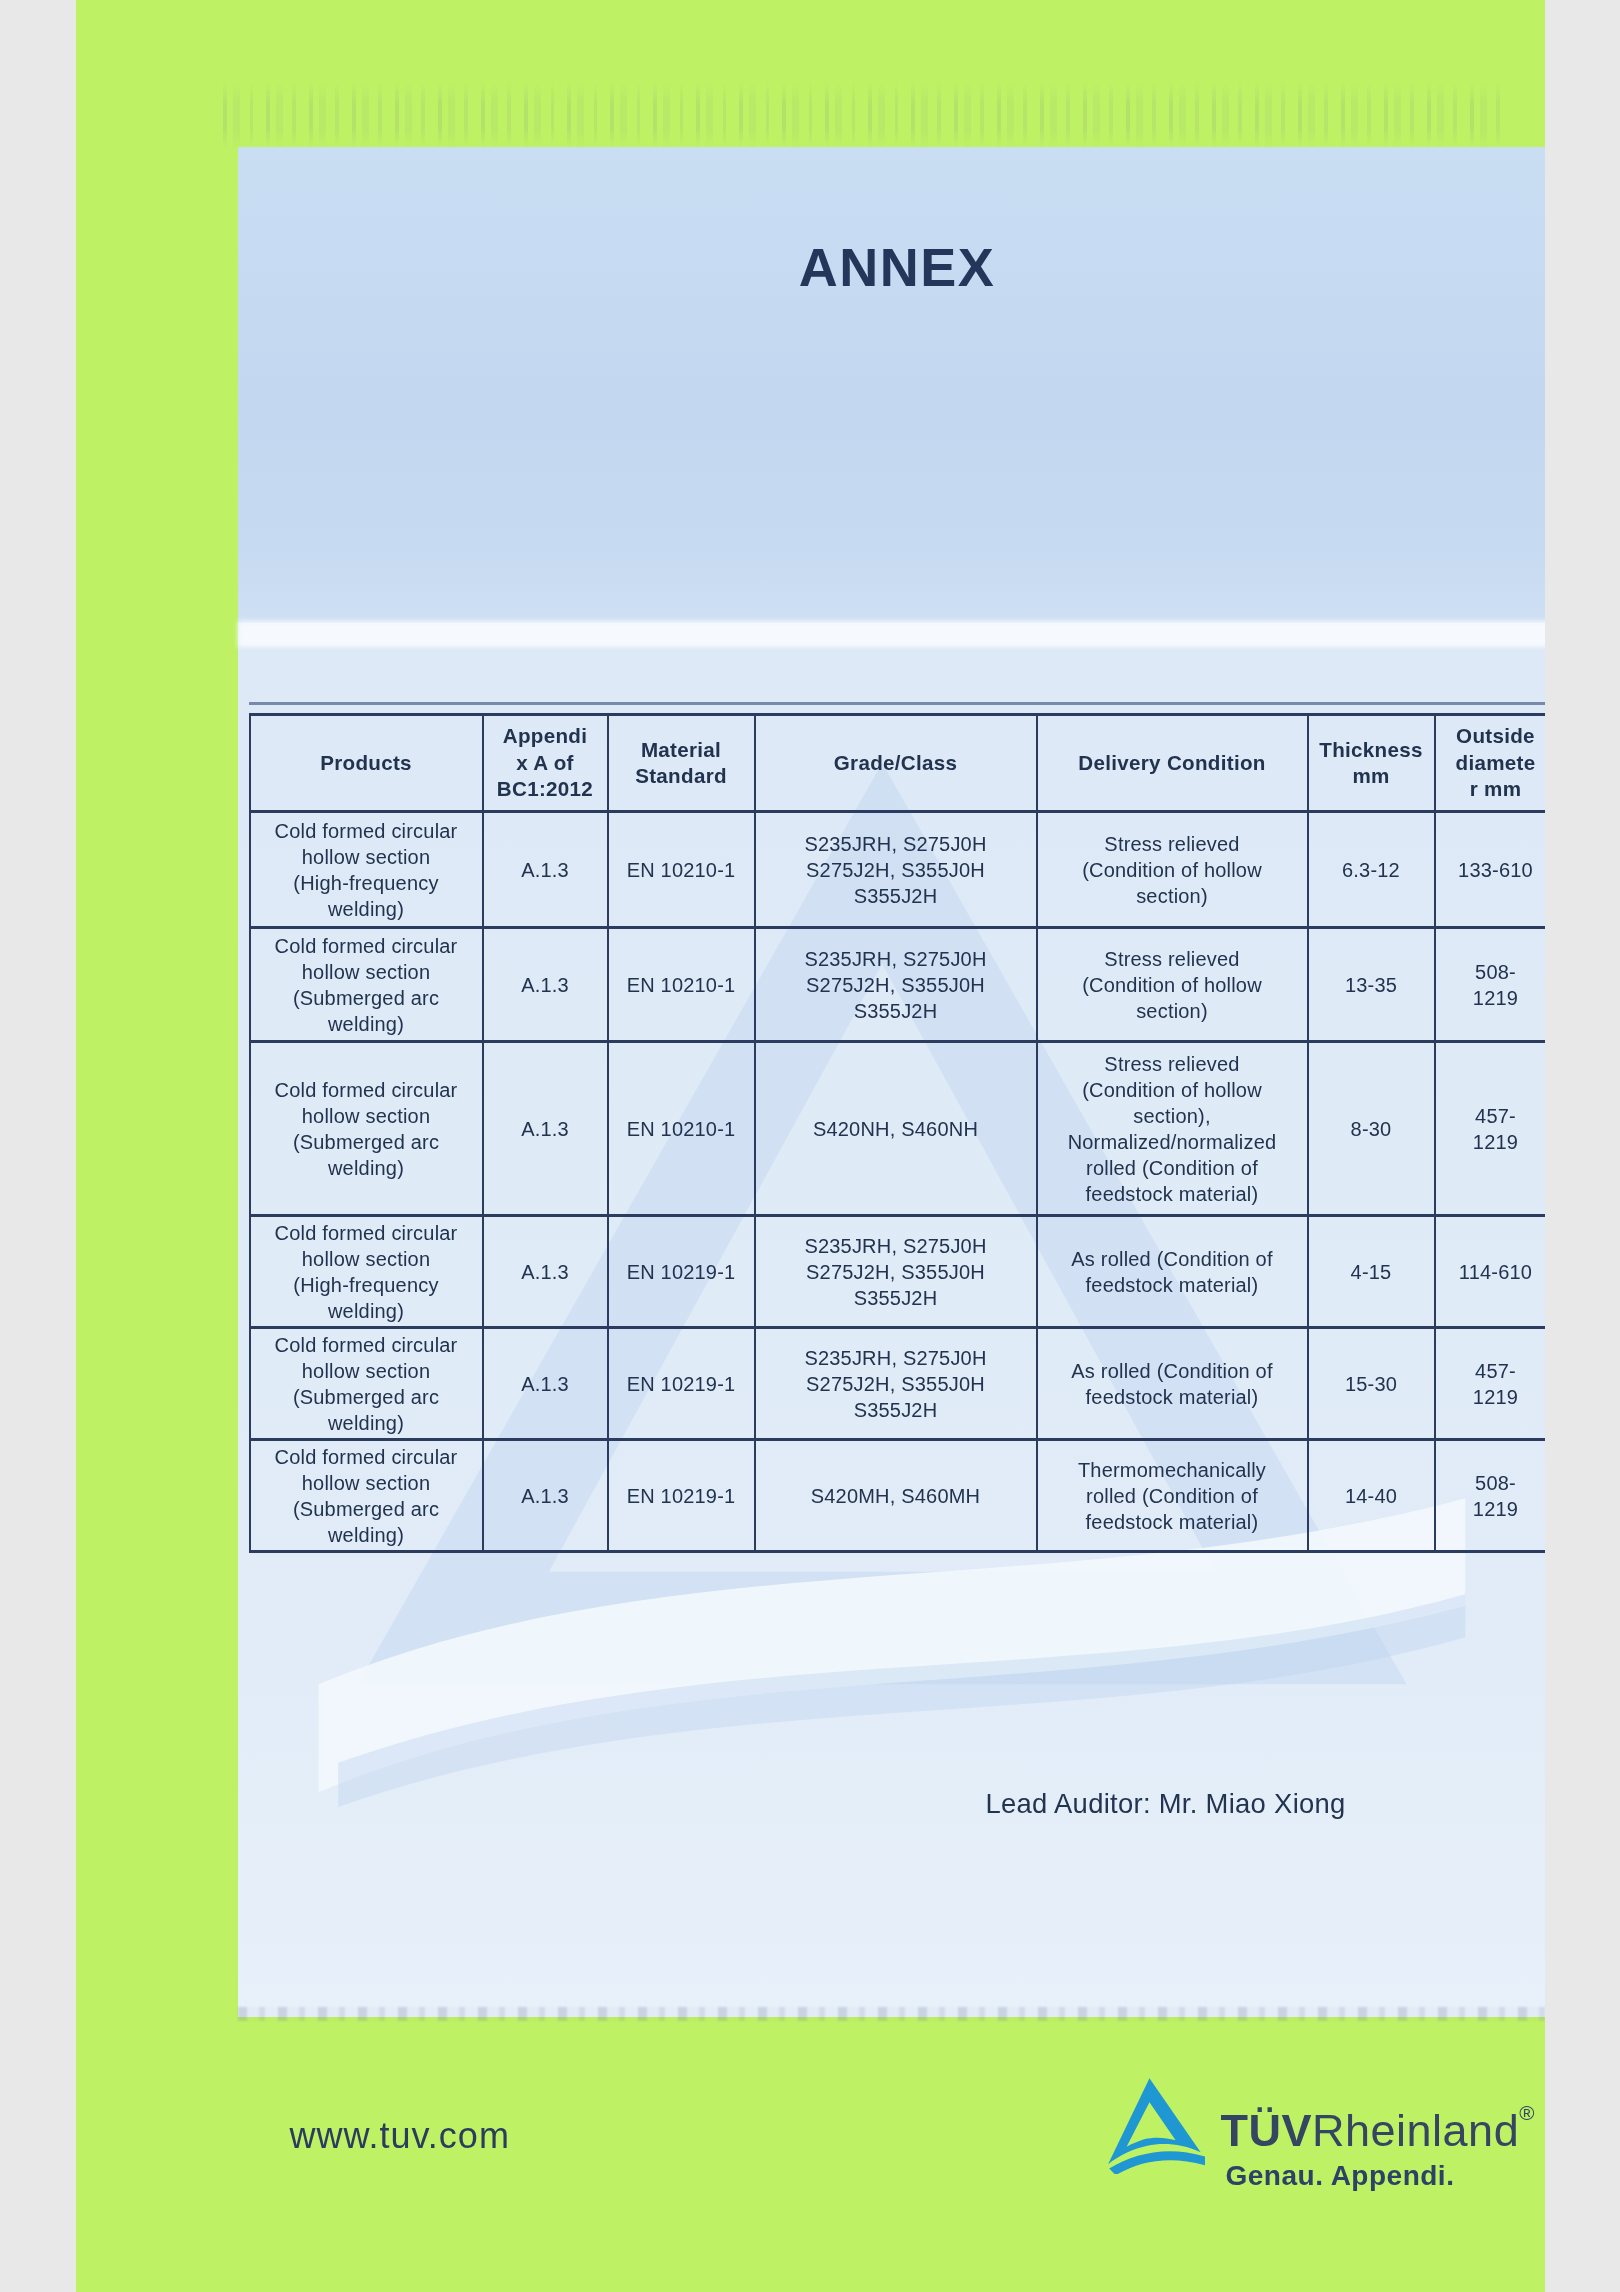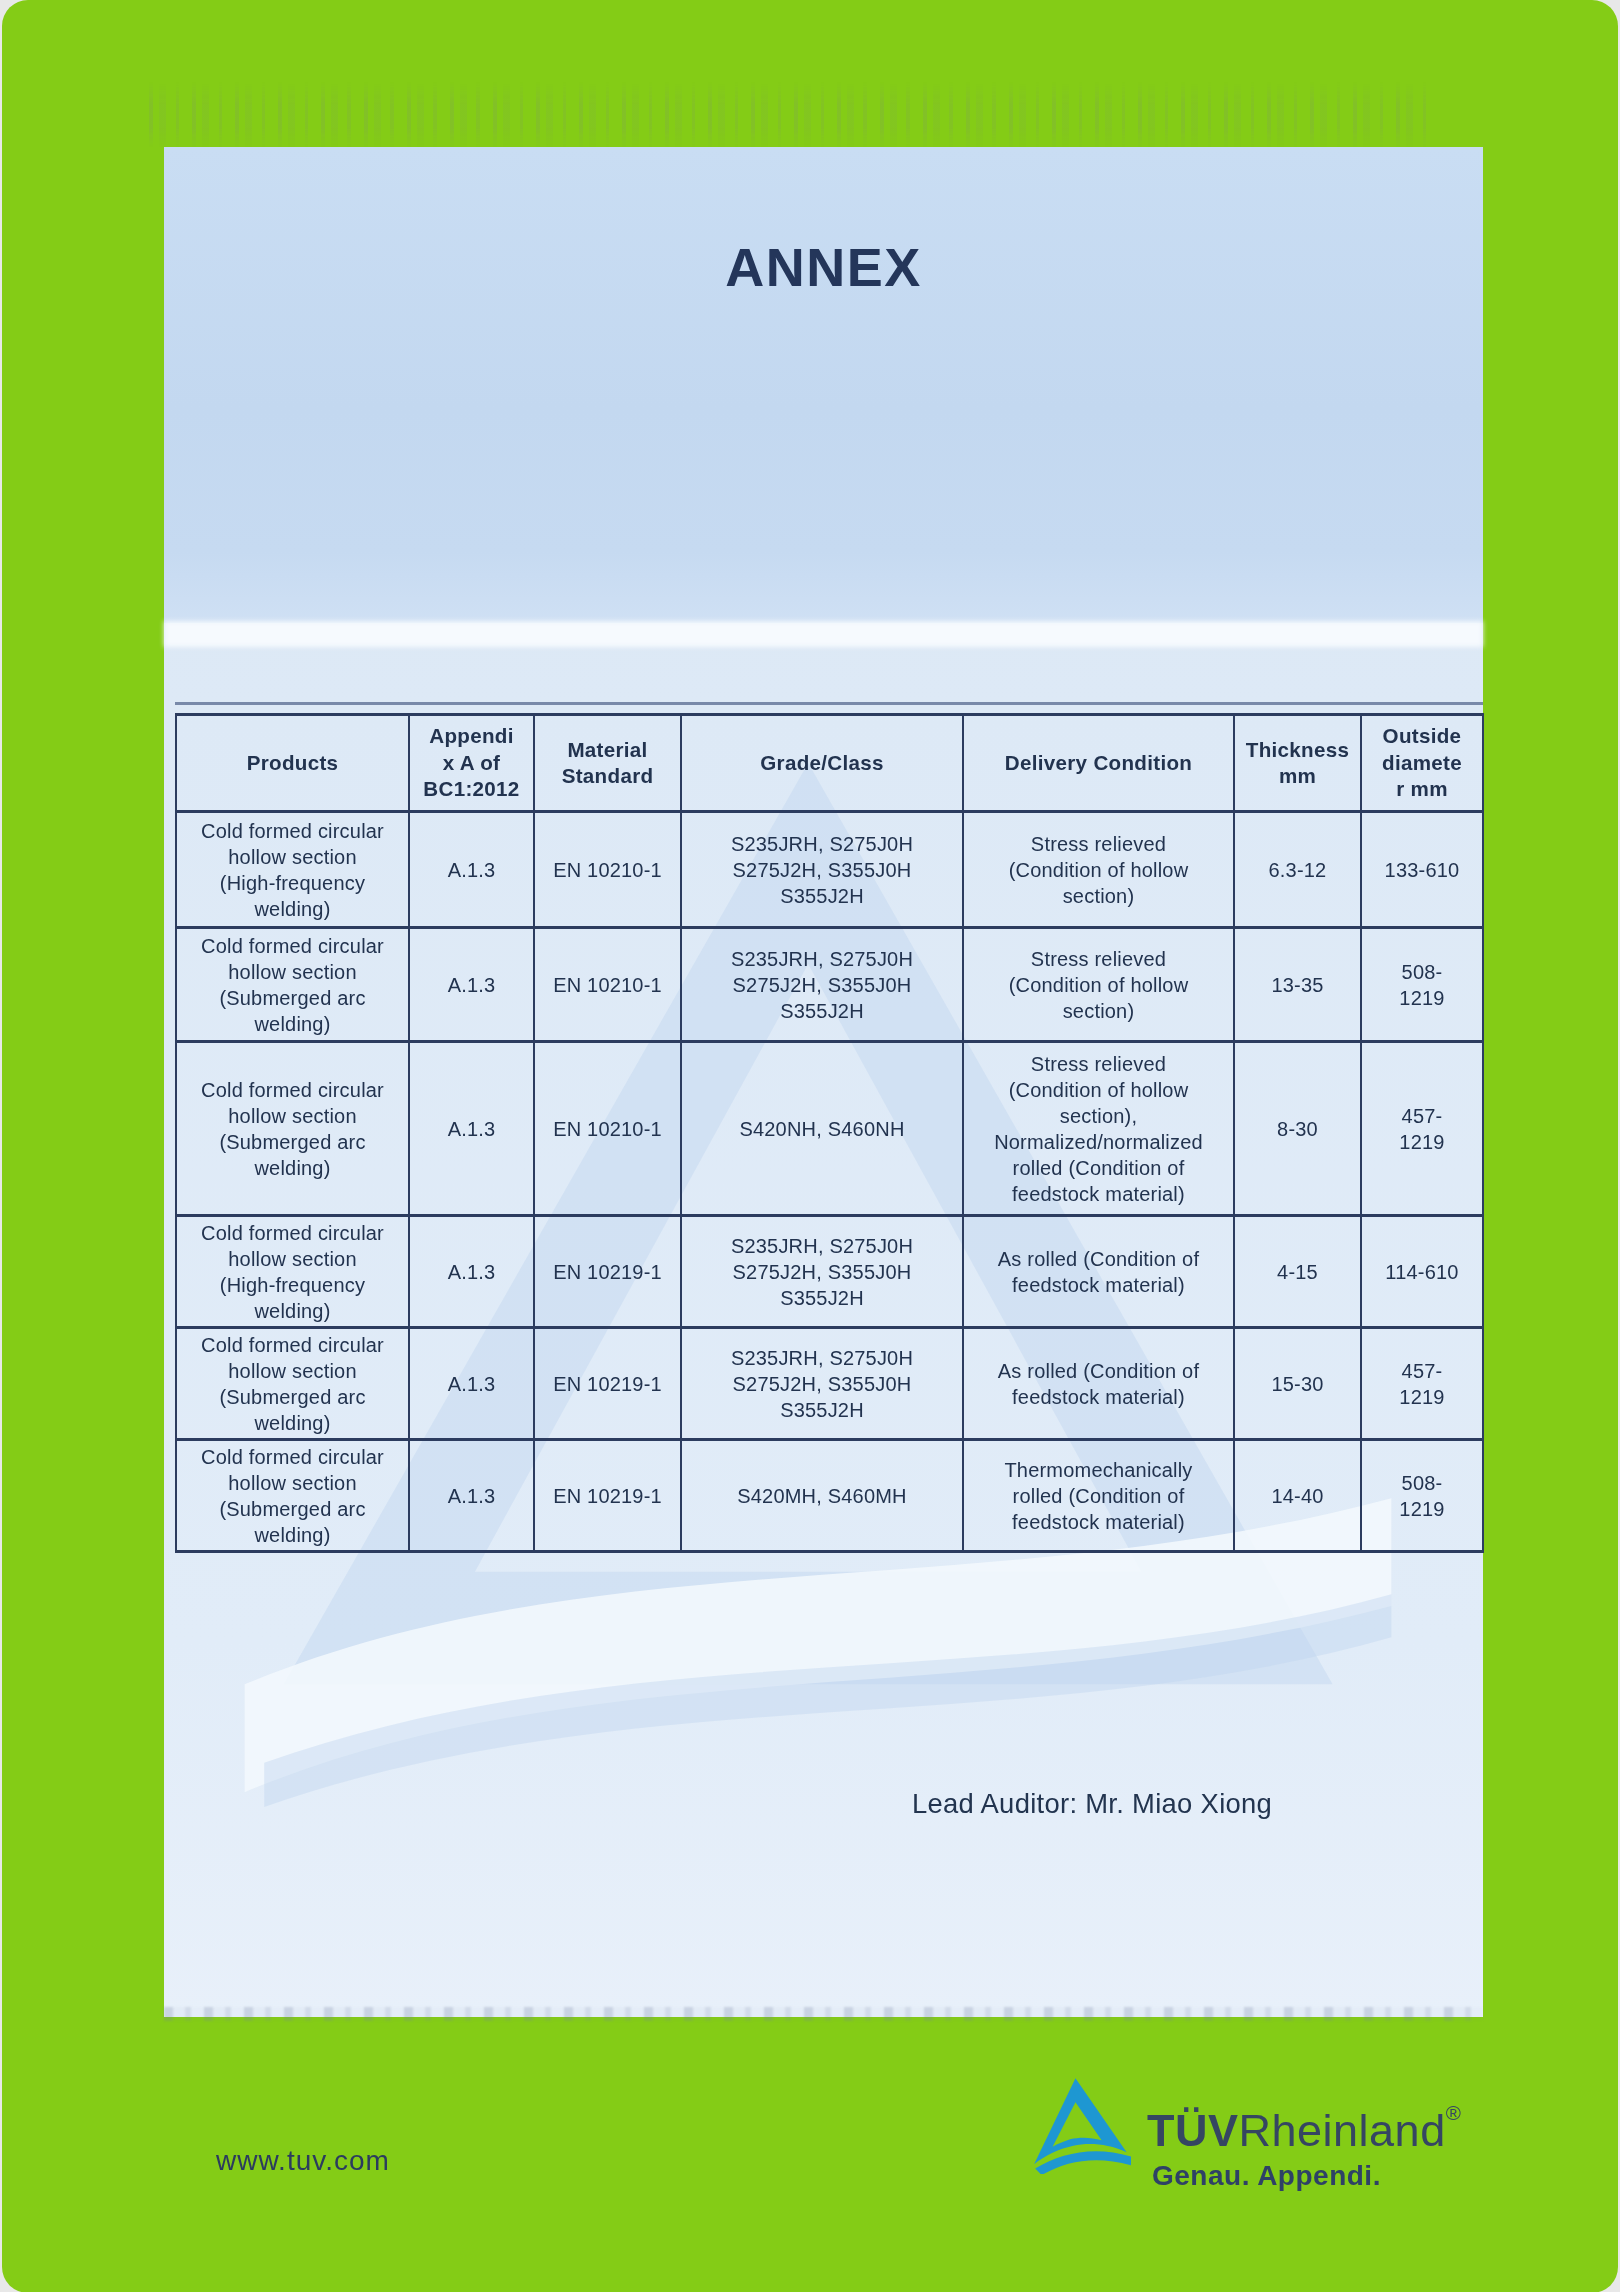--- a/index.html
+++ b/index.html
@@ -1,21 +1,20 @@
 <!DOCTYPE html>
 <html><head>
 <meta charset="utf-8">
 <style>
   html,body { margin:0; padding:0; }
   body { font-family:"Liberation Sans", sans-serif; background:#e8e8e8; }
   .page {
-    position:relative; width:1616px; height:2293px;
-    background:#84cc16; overflow:hidden;
+    position:relative; width:1469px; height:2293px;
+    background:#bef264; overflow:hidden;
     margin:0 auto;
-    border-radius:26px;
   }
   
   .scan-streaks-top {
     position:absolute; left:147px; top:82px; width:1286px; height:65px;
     background:
       repeating-linear-gradient(90deg,
         rgba(122,128,146,0.14) 0 3.9px, rgba(0,0,0,0) 3.9px 9.8px,
         rgba(122,128,146,0.08) 9.8px 16.7px, rgba(0,0,0,0) 16.7px 26.5px,
         rgba(122,128,146,0.11) 26.5px 30px, rgba(0,0,0,0) 30px 43px);
     filter:blur(0.7px);
@@ -75,22 +74,22 @@
   tr.r-4    { height:112px; }
   tr.r-5    { height:112px; }
   tr.r-6    { height:112px; }
   
   .lead-auditor {
     position:absolute; left:910px; top:1788px; font-size:27.4px;
     color:#22344f; letter-spacing:0.3px; z-index:2;
   }
   
   .website {
-    position:absolute; left:214px; top:2115px; font-size:28px;
-    color:#2b3c5e; letter-spacing:1px; z-index:2;margin-top:30px;
+    position:absolute; left:214px; top:2115px; font-size:36px;
+    color:#2b3c5e; letter-spacing:1px; z-index:2;
   }
   .logo { position:absolute; left:1025px; top:2070px; width:461px; height:147px; z-index:2; }
   .logo-triangle { position:absolute; left:0; top:5.9px; }
   .logo-text { position:absolute; left:120px; top:31px; white-space:nowrap; color:#354662; }
   .logo-text .b { font-weight:bold; font-size:45px; letter-spacing:0.5px;margin-top:42px; }
   .logo-text .r { font-weight:normal; font-size:45px; letter-spacing:0.5px;text-align:right; }
   .logo-text .reg { font-size:20.6px; vertical-align:25.5px; font-weight:normal; }
   .logo-tagline {
     position:absolute; left:125px; top:90px; font-size:28px; font-weight:bold;
     color:#2e4166; letter-spacing:0.5px;

